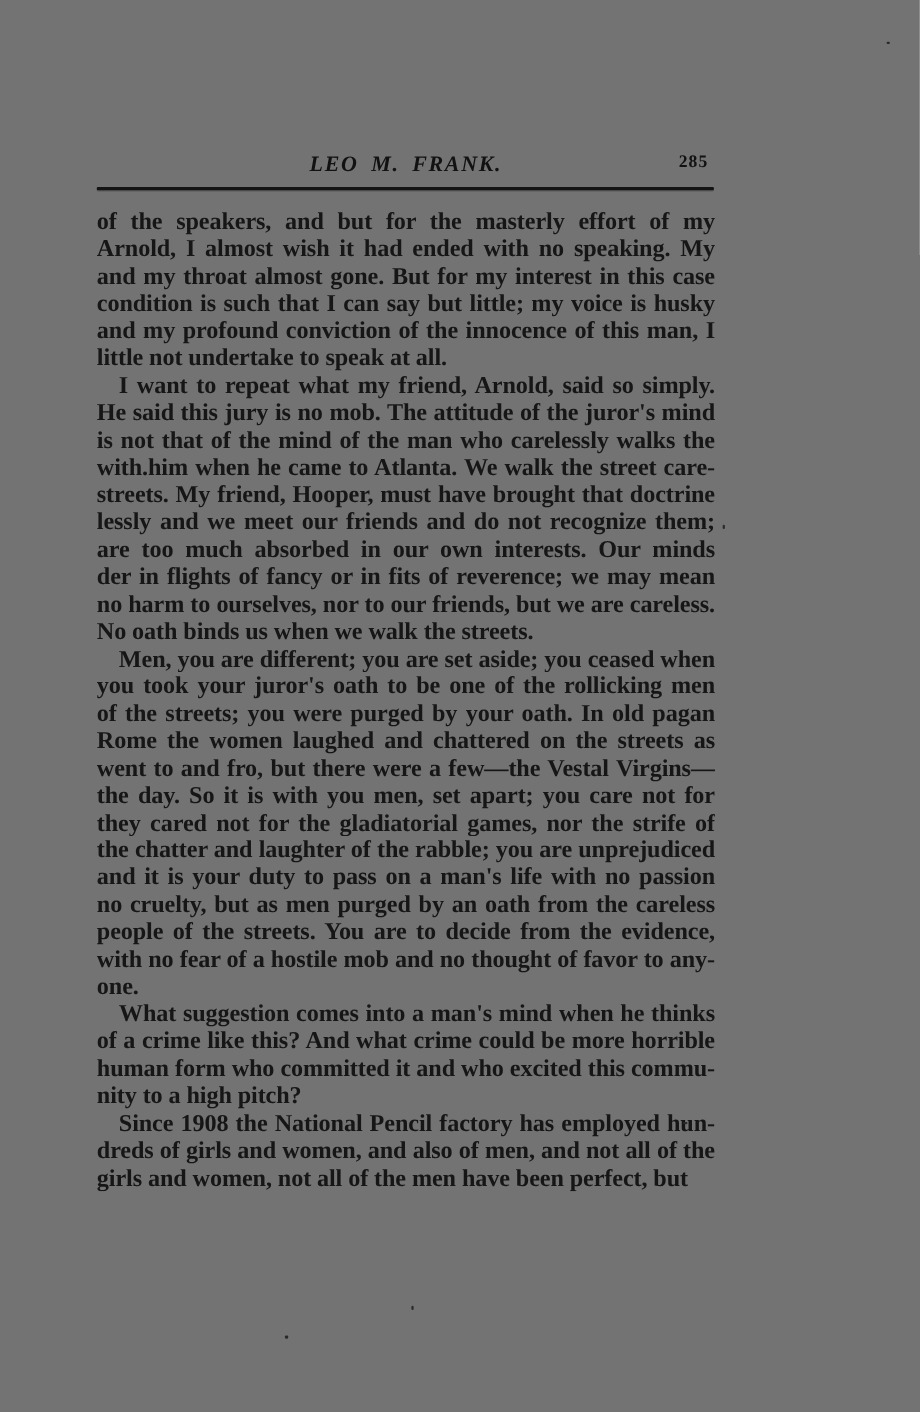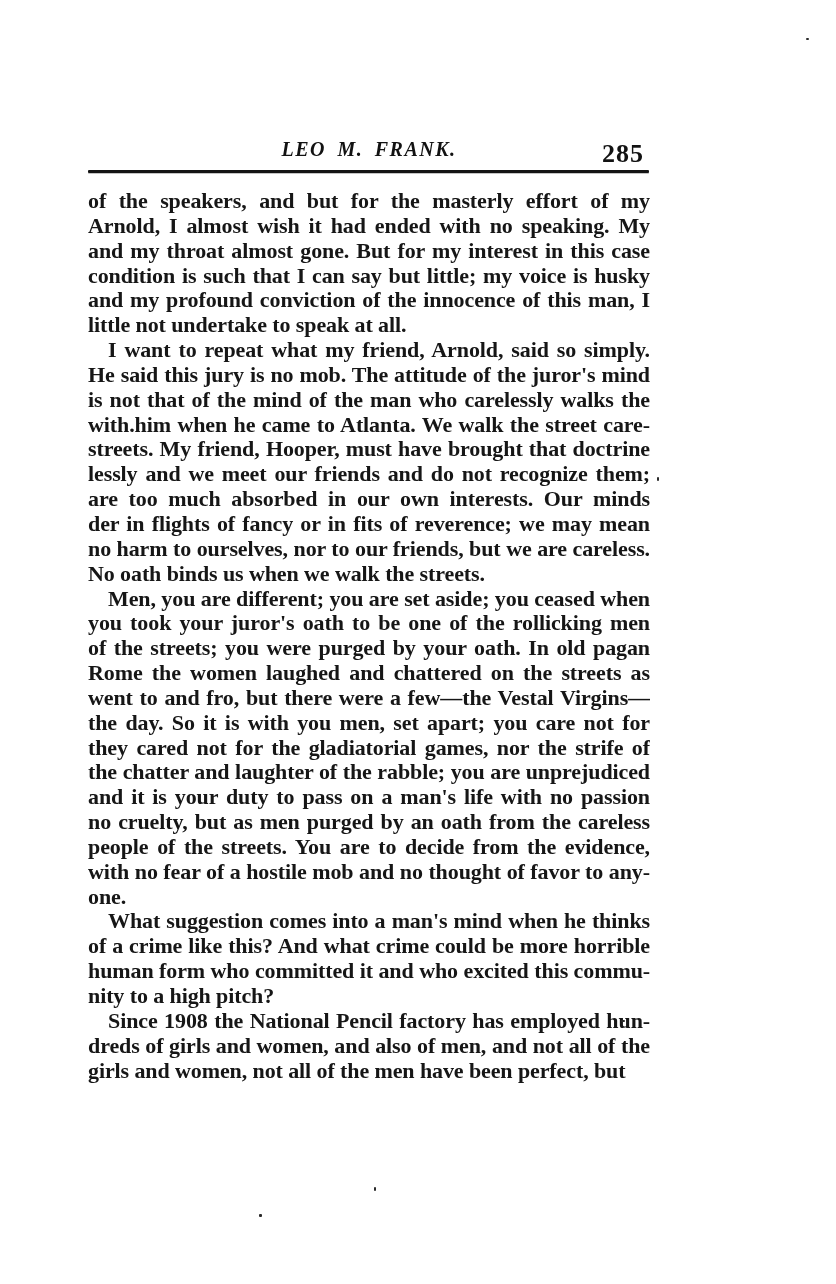--- a/index.html
+++ b/index.html
@@ -3,21 +3,21 @@
 <meta charset="utf-8">
 <style>
   html, body { margin: 0; padding: 0; }
   body { background: #e8e8e8; font-family: "Liberation Serif", serif; }
 
   .page {
     position: relative;
     width: 836px;
     height: 1284px;
     margin: 0 auto;
-    background: #ffffff;
+    background: #737373;
     color: #151515;
     overflow: hidden;
   }
 
   
   .running-head {
     position: absolute;
     left: 88px;
     top: 138px;
     width: 562px;
@@ -32,21 +32,21 @@
     font-size: 20px;
     letter-spacing: 1.5px;
     word-spacing: 5px;
     color: #121212;
   }
   .page-number {
     position: absolute;
     right: 6px;
     top: 1px;
     font-weight: bold;
-    font-size: 26px;
+    font-size: 16px;
     letter-spacing: 1px;
     color: #121212;
   }
   .head-rule {
     position: absolute;
     left: 88px;
     top: 170px;
     width: 561px;
     height: 3px;
     background: #141414;

